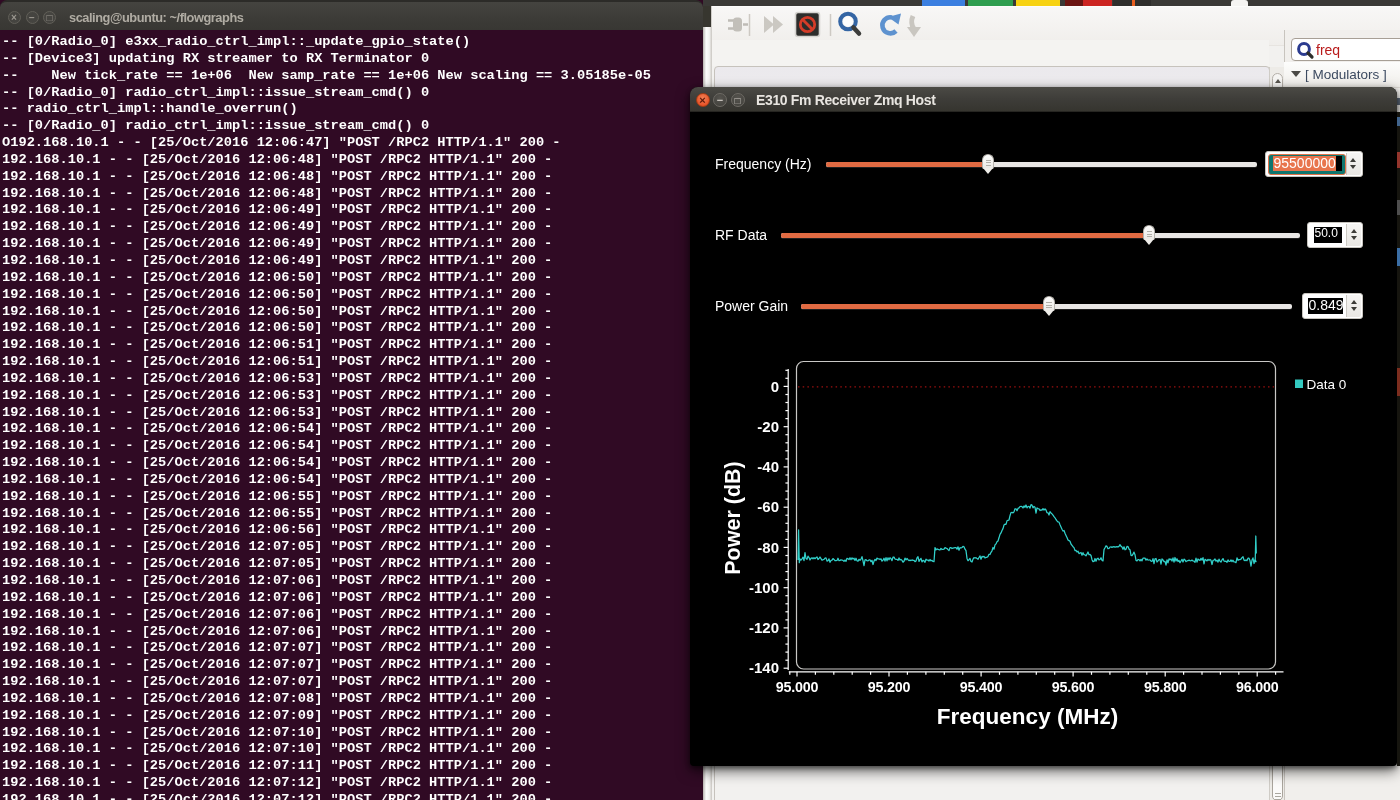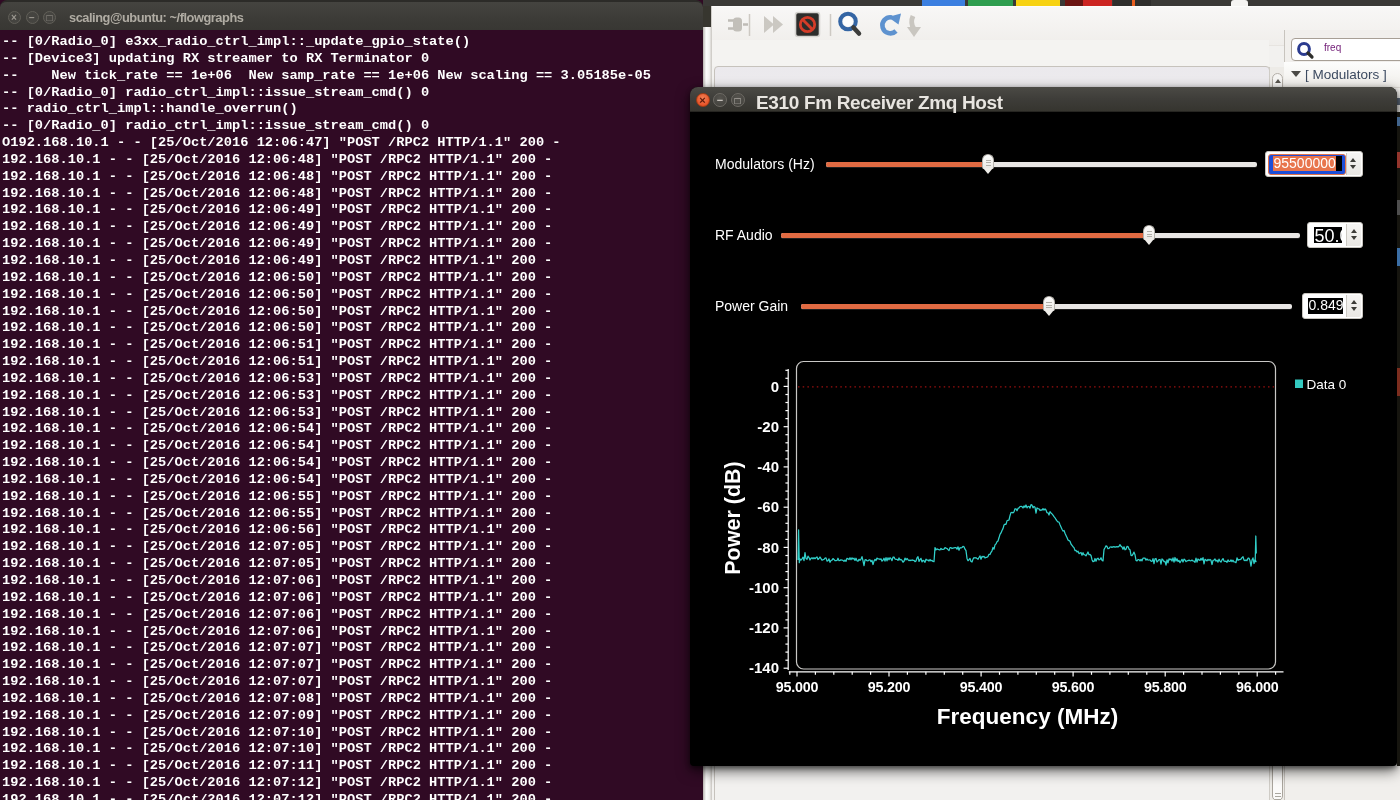--- a/index.html
+++ b/index.html
@@ -37,21 +37,21 @@
   color:#9b978f; font-size:10px; line-height:11.5px; text-align:center; font-weight:bold; }
 #tlog { position:absolute; left:2px; top:34px; font:bold 13.7px/16.84px "Liberation Mono", monospace;
   color:#fff; white-space:pre; letter-spacing:0; }
 
 
 #e310 { left:690px; top:87px; width:707px; height:679px; border-radius:8px 8px 4px 4px;
   box-shadow:0 5px 14px rgba(0,0,0,0.6), 0 2px 5px rgba(0,0,0,0.45); background:#000; }
 #ebar { position:absolute; left:0; top:0; width:707px; height:25px;
   background:linear-gradient(#4b4a45,#3d3c38 55%,#36352f); border-radius:8px 8px 0 0;
   border-bottom:1px solid #262521; }
-#ebar .ttl { position:absolute; left:66px; top:4.5px; font-size:19px; font-weight:bold; color:#e8e5e0; letter-spacing:-0.35px; }
+#ebar .ttl { position:absolute; left:66px; top:4.5px; font-size:14px; font-weight:bold; color:#e8e5e0; letter-spacing:-0.35px; }
 .ebtn { position:absolute; top:5.5px; width:14px; height:14px; border-radius:50%; }
 .lbl { position:absolute; color:#fff; font-size:14px; }
 .track { position:absolute; height:5px; border-radius:2px; background:#e9e7e5; box-shadow:0 1px 0 rgba(255,255,255,0.12); }
 .fill { position:absolute; left:0; top:0; height:5px; border-radius:2px 0 0 2px; background:#e06a42; }
 .handle { position:absolute; width:12px; height:15px; background:linear-gradient(#fdfdfc,#e9e7e3);
   border:1px solid #b5b2ac; border-bottom:none; border-radius:6px 6px 2px 2px; }
 .handle:after { content:""; position:absolute; left:0px; top:13px; width:0; height:0;
   border-left:5px solid transparent; border-right:5px solid transparent; border-top:6px solid #efede9; }
 .grip { position:absolute; left:2.8px; top:4.5px; width:5.5px; height:6px;
   background:repeating-linear-gradient(#b2afa9 0 1px, transparent 1px 2.5px); }
@@ -120,21 +120,21 @@
     </div>
   <div class="mrow">
     <div style="position:absolute;left:7px;top:9px;width:0;height:0;border-left:5px solid transparent;border-right:5px solid transparent;border-top:6px solid #4b4a46;"></div>
     <span style="position:absolute;left:21px;top:5px;font-size:13.5px;color:#3c4a60;text-align:right;">[ Modulators ]</span>
   </div>
   <div class="sbox">
     <svg width="20" height="20" style="position:absolute;left:3px;top:1px">
       <circle cx="9" cy="9" r="5.4" fill="none" stroke="#2b3b8f" stroke-width="3"></circle>
       <line x1="13" y1="13" x2="17" y2="17" stroke="#2d2d2b" stroke-width="3.2" stroke-linecap="round"></line>
     </svg>
-    <span style="position:absolute;left:32px;top:3px;font-size:10px;color:#701a75;">freq</span>
+    <span style="position:absolute;left:24px;top:3px;font-size:14px;color:#b91c1c;">freq</span>
   </div>
 </div>
 
 <div class="abs" id="term">
   <div id="tbar">
     <div class="wbtn" style="left:7.5px;">×</div>
     <div class="wbtn" style="left:25.5px;">−</div>
     <div class="wbtn" style="left:43px;">□</div>
     <span class="ttl">scaling@ubuntu: ~/flowgraphs</span>
   </div>
@@ -187,49 +187,49 @@
 </div>
 
 <div class="abs" id="e310">
   <div id="ebar">
     <div class="ebtn" style="left:5.5px;background:radial-gradient(circle at 50% 35%,#f08054,#e8542a 70%,#cf4317);border:1px solid #a63c14;color:#5c180a;font-size:11px;line-height:12px;text-align:center;font-weight:bold;">×</div>
     <div class="ebtn" style="left:23px;background:radial-gradient(circle at 50% 35%,#56544f,#403f3a);border:1px solid #6d6a64;color:#c9c5bf;font-size:11px;line-height:12px;text-align:center;font-weight:bold;">−</div>
     <div class="ebtn" style="left:40.5px;background:radial-gradient(circle at 50% 35%,#56544f,#403f3a);border:1px solid #6d6a64;color:#c9c5bf;font-size:10px;line-height:13px;text-align:center;font-weight:bold;">□</div>
     <span class="ttl">E310 Fm Receiver Zmq Host</span>
   </div>
 
-  <span class="lbl" style="left:25px;top:69px;">Modulators (Hz)</span>
+  <span class="lbl" style="left:25px;top:69px;">Frequency (Hz)</span>
   <div class="track" style="left:136px;top:74.5px;width:431px;">
     <div class="fill" style="width:157px;"></div>
   </div>
   <div class="handle" style="left:292px;top:67px;">
       <div class="grip"></div>
     </div>
   <div class="spin" style="left:574.5px;top:63.5px;width:98px;height:26px;">
-    <div style="position:absolute;left:2px;top:2px;width:78px;height:21px;border:1.8px solid #e07148;border-radius:3px;background:#1d4ed8;">
+    <div style="position:absolute;left:2px;top:2px;width:78px;height:21px;border:1.8px solid #e07148;border-radius:3px;background:#0f766e;">
       <div style="position:absolute;left:4px;top:1.2px;width:63px;height:15px;background:#e8754d;"></div>
       <span class="vtext" style="left:5px;top:0.5px;font-weight:normal;font-size:14px;color:#fff;">95500000</span>
       <div style="position:absolute;left:67px;top:1.2px;width:6px;height:15px;background:#000;"></div>
     </div>
     <div class="sbtns">
         <div class="ua"></div>
         <div class="da"></div>
       </div>
   </div>
 
-  <span class="lbl" style="left:25px;top:140px;">RF Audio</span>
+  <span class="lbl" style="left:25px;top:140px;">RF Data</span>
   <div class="track" style="left:91px;top:145.5px;width:519px;">
     <div class="fill" style="width:362px;"></div>
   </div>
   <div class="handle" style="left:453px;top:138px;">
       <div class="grip"></div>
     </div>
   <div class="spin" style="left:616.5px;top:134.5px;width:56.5px;height:26px;">
     <div style="position:absolute;left:6px;top:4px;width:28px;height:16.5px;background:#000;"></div>
-    <span class="vtext" style="left:7px;top:3.5px;font-weight:normal;font-size:18px;">50.0</span>
+    <span class="vtext" style="left:7px;top:3.5px;font-weight:normal;font-size:12px;">50.0</span>
     <div class="sbtns">
         <div class="ua"></div>
         <div class="da"></div>
       </div>
   </div>
 
   <span class="lbl" style="left:25px;top:211px;">Power Gain</span>
   <div class="track" style="left:111px;top:216.5px;width:491px;">
     <div class="fill" style="width:242px;"></div>
   </div>

